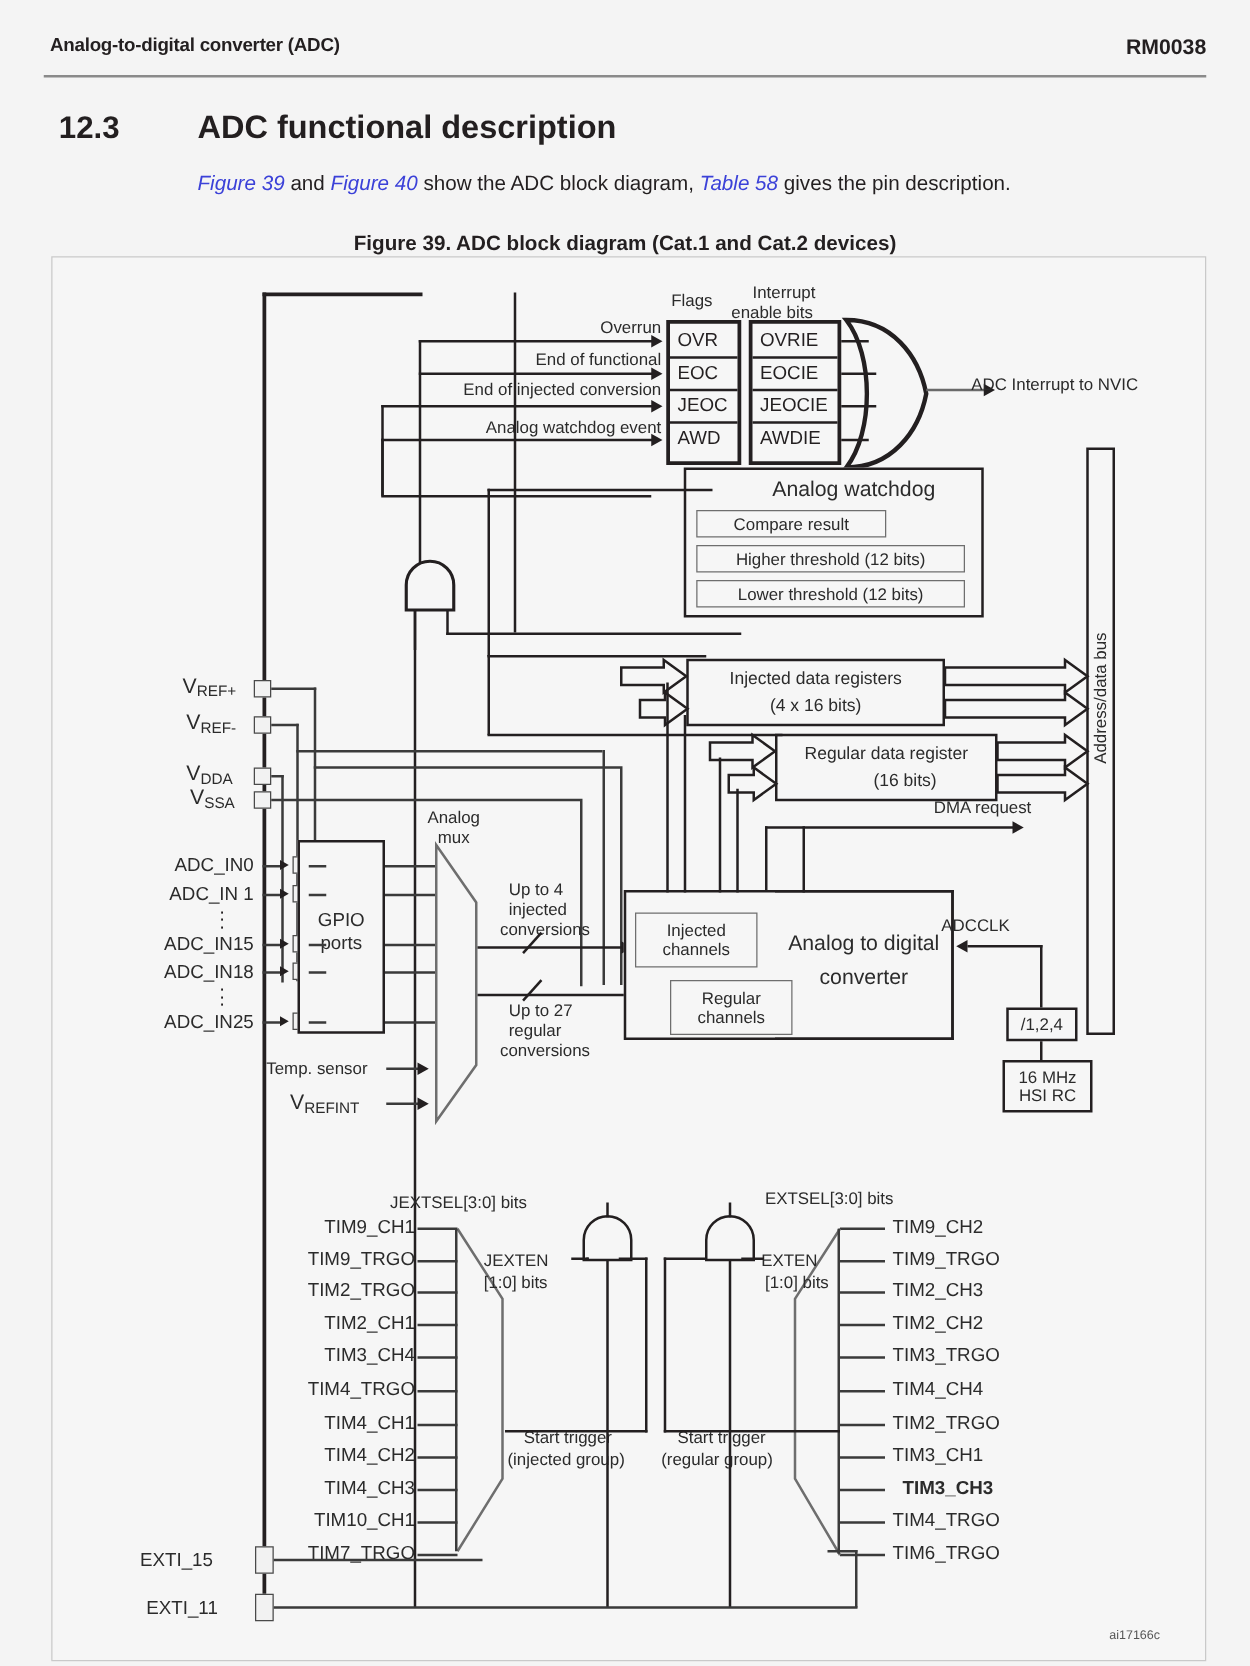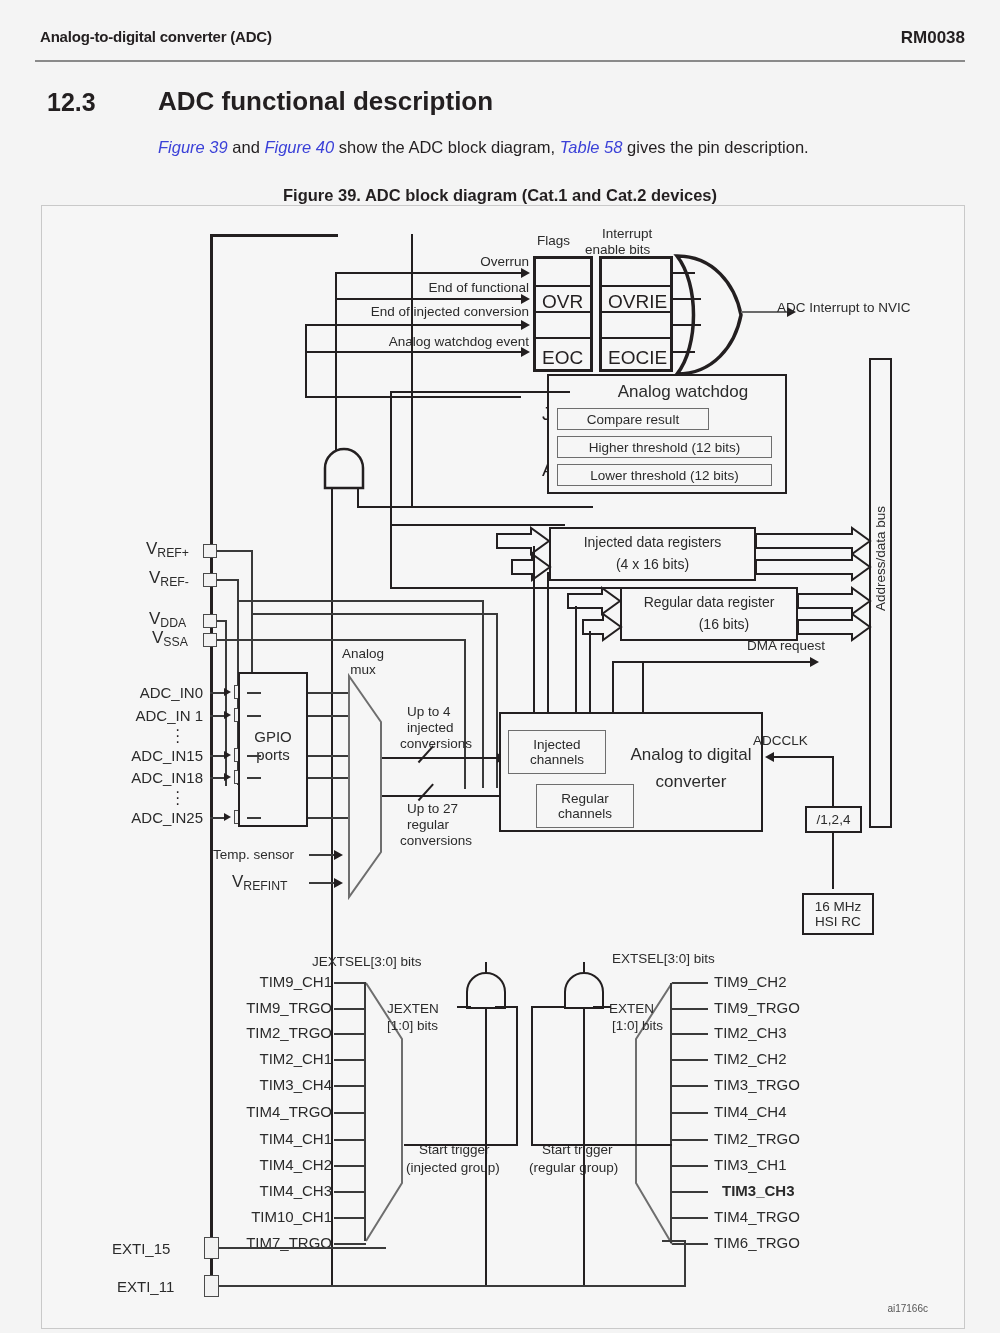--- a/index.html
+++ b/index.html
@@ -40,21 +40,21 @@
   .boxthin{border:1.5px solid #6e6e6e;background:#f6f6f6;box-sizing:border-box;}
   .ctr{display:flex;align-items:center;justify-content:center;text-align:center;}
   .lbl{font-size:13.5px;color:#2b2b2b;white-space:nowrap;}
   .lbl14{font-size:14px;color:#2b2b2b;white-space:nowrap;}
   .lbl15{font-size:15px;color:#2b2b2b;white-space:nowrap;}
   .lbl17{font-size:17px;color:#2b2b2b;white-space:nowrap;}
 
   
   .cellcol{border:3px solid #231f20;background:#f6f6f6;box-sizing:border-box;}
   .cell{box-sizing:border-box;display:flex;align-items:center;
-        padding-left:6px;font-size:19px;color:#231f20;margin-top:30px;}
+        padding-left:6px;font-size:15px;color:#231f20;}
 
   
   .pin{border:1.5px solid #4a4a4a;background:#f2f2f2;width:14px;height:14px;box-sizing:border-box;}
 
   
   .arwR{width:0;height:0;border-left:9px solid #231f20;
         border-top:5px solid transparent;border-bottom:5px solid transparent;}
   .arwL{width:0;height:0;border-right:9px solid #231f20;
         border-top:5px solid transparent;border-bottom:5px solid transparent;}
   .arwR.sm{border-left-width:7px;border-top-width:4px;border-bottom-width:4px;}
@@ -362,21 +362,21 @@
   <div class="abs lbl" style="left:711px;top:527px;">ADCCLK</div>
   <div class="abs lineH" style="left:732px;top:550px;width:60px;"></div>
   <div class="abs arwL" style="left:723px;top:546px;"></div>
   <div class="abs lineV" style="left:790px;top:550px;height:52px;"></div>
 
   <div class="abs box ctr" style="left:763px;top:600px;width:57px;height:27px;">
     <span class="lbl">/1,2,4</span>
   </div>
   <div class="abs lineV" style="left:790px;top:627px;height:56px;"></div>
 
-  <div class="abs box ctr" style="left:760px;top:687px;width:72px;height:42px;flex-direction:column;">
+  <div class="abs box ctr" style="left:760px;top:642px;width:72px;height:42px;flex-direction:column;">
     <span class="lbl" style="font-weight:normal;">16 MHz</span>
     <span class="lbl" style="font-weight:normal;">HSI RC</span>
   </div>
 
   <div class="abs lineV" style="left:491px;top:340px;height:168px;"></div>
   <div class="abs lineV" style="left:505px;top:366px;height:142px;"></div>
   <div class="abs lineV" style="left:533px;top:400px;height:108px;"></div>
   <div class="abs lineV" style="left:547px;top:425px;height:83px;"></div>
   <div class="abs lineV" style="left:600px;top:455px;height:53px;"></div>
 

